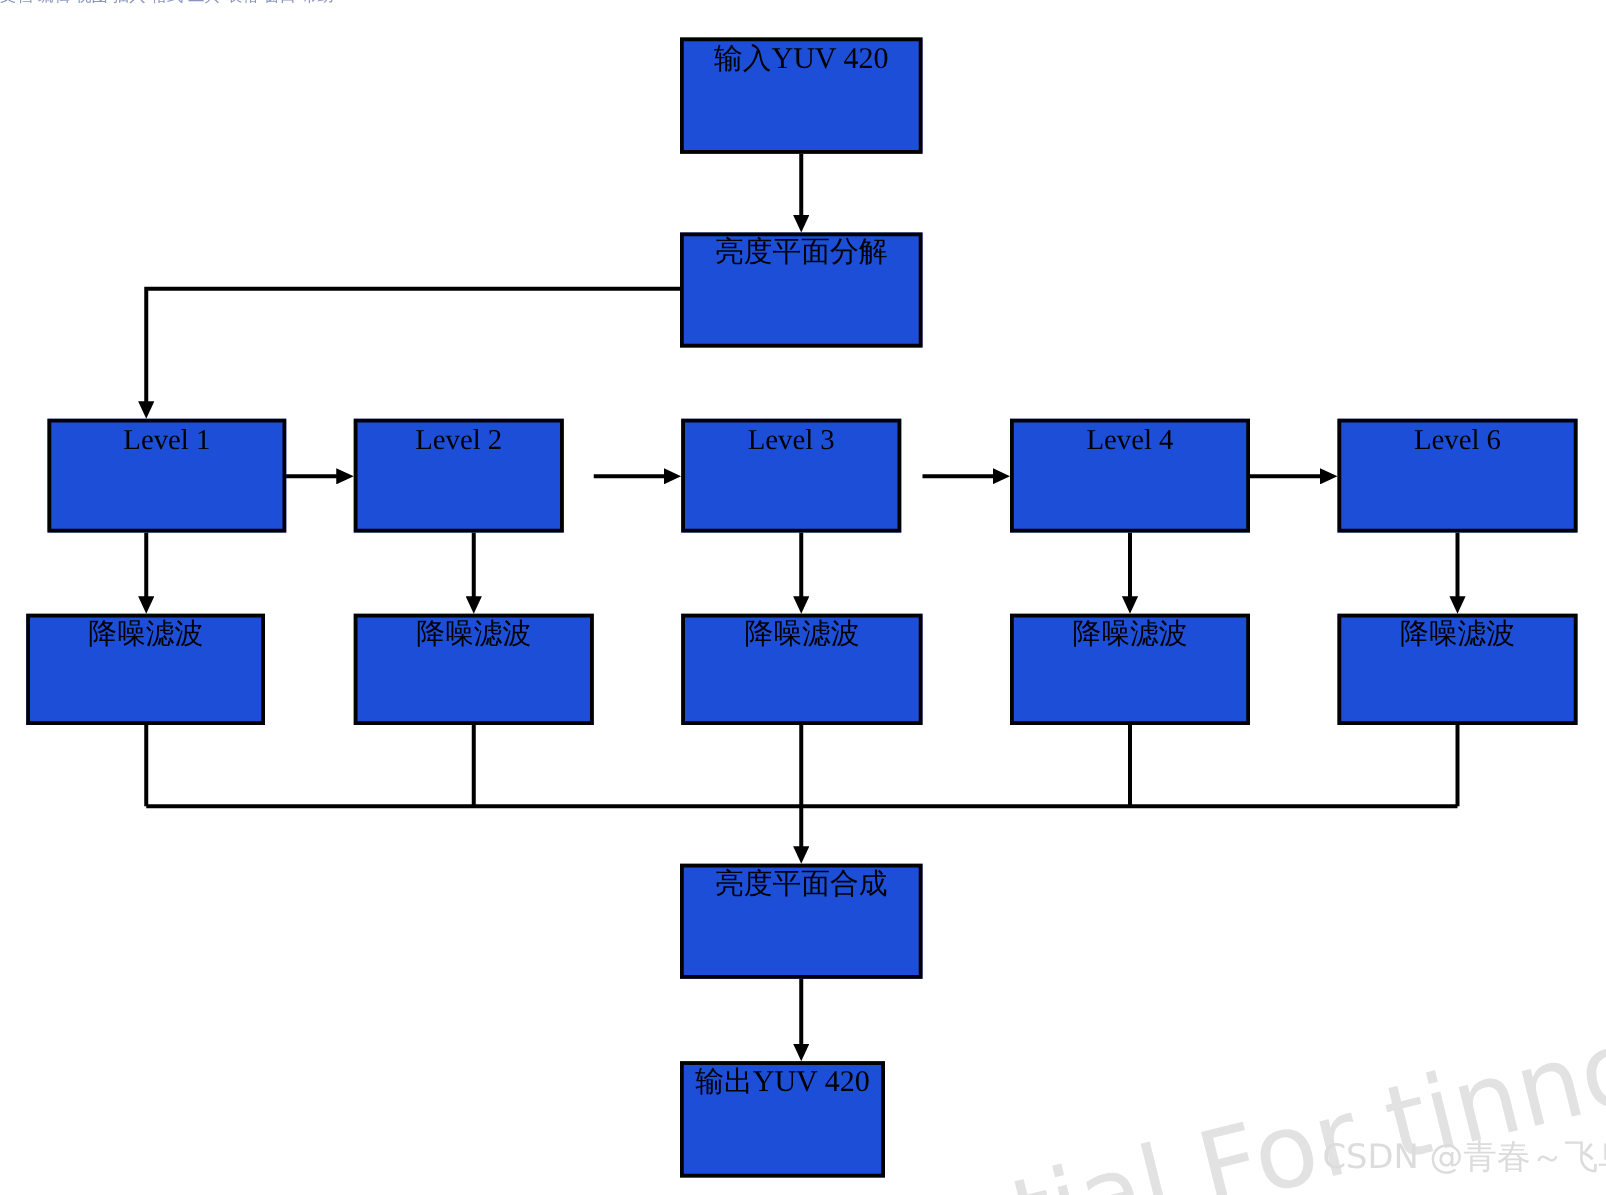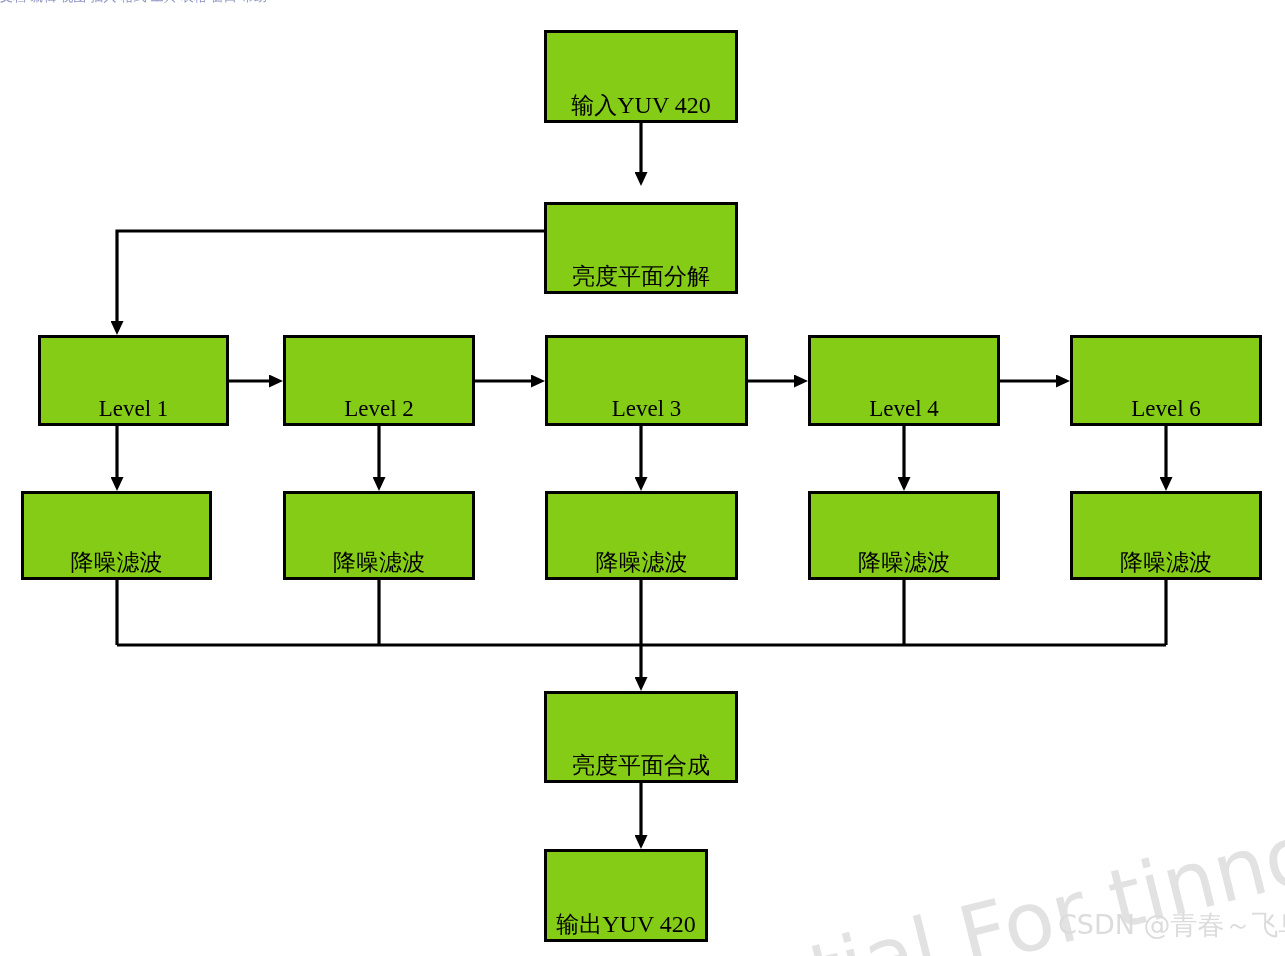--- a/index.html
+++ b/index.html
@@ -23,23 +23,23 @@
     left: 0;
     top: 0;
     width: 1285px;
     height: 956px;
     pointer-events: none;
   }
   .node {
     position: absolute;
     box-sizing: border-box;
     border: 3px solid #000000;
-    background: #84cc16;
+    background: #1d4ed8;
     display: flex;
-    align-items: flex-end;
+    align-items: flex-start;
     justify-content: center;
     text-align: center;
     color: #000000;
     line-height: 1.2;
   }
   .node-label {
     display: block;
     white-space: nowrap;
   }
   .label-cjk {
@@ -139,31 +139,31 @@
       <line x1="641" y1="645" x2="641" y2="678" marker-end="url(#ah)"></line>
 
       <line x1="641" y1="783" x2="641" y2="836" marker-end="url(#ah)"></line>
     </g>
   </svg>
 
   <div class="node" style="left:544px; top:30px; width:194px; height:93px;">
     <span class="node-label label-mixed"><span>输入</span><span class="lat">YUV 420</span></span>
   </div>
 
-  <div class="node" style="left:544px; top:186px; width:194px; height:92px;margin-top:16px;">
+  <div class="node" style="left:544px; top:186px; width:194px; height:92px;">
     <span class="node-label label-cjk">亮度平面分解</span>
   </div>
 
   <div class="node" style="left:38px; top:335px; width:191px; height:91px;">
     <span class="node-label label-serif">Level 1</span>
   </div>
-  <div class="node" style="left:283px; top:335px; width:192px; height:91px;">
+  <div class="node" style="left:283px; top:335px; width:168px; height:91px;">
     <span class="node-label label-serif">Level 2</span>
   </div>
-  <div class="node" style="left:545px; top:335px; width:203px; height:91px;">
+  <div class="node" style="left:545px; top:335px; width:176px; height:91px;">
     <span class="node-label label-serif">Level 3</span>
   </div>
   <div class="node" style="left:808px; top:335px; width:192px; height:91px;">
     <span class="node-label label-serif">Level 4</span>
   </div>
   <div class="node" style="left:1070px; top:335px; width:192px; height:91px;">
     <span class="node-label label-serif">Level 6</span>
   </div>
 
   <div class="node" style="left:21px; top:491px; width:191px; height:89px;">

